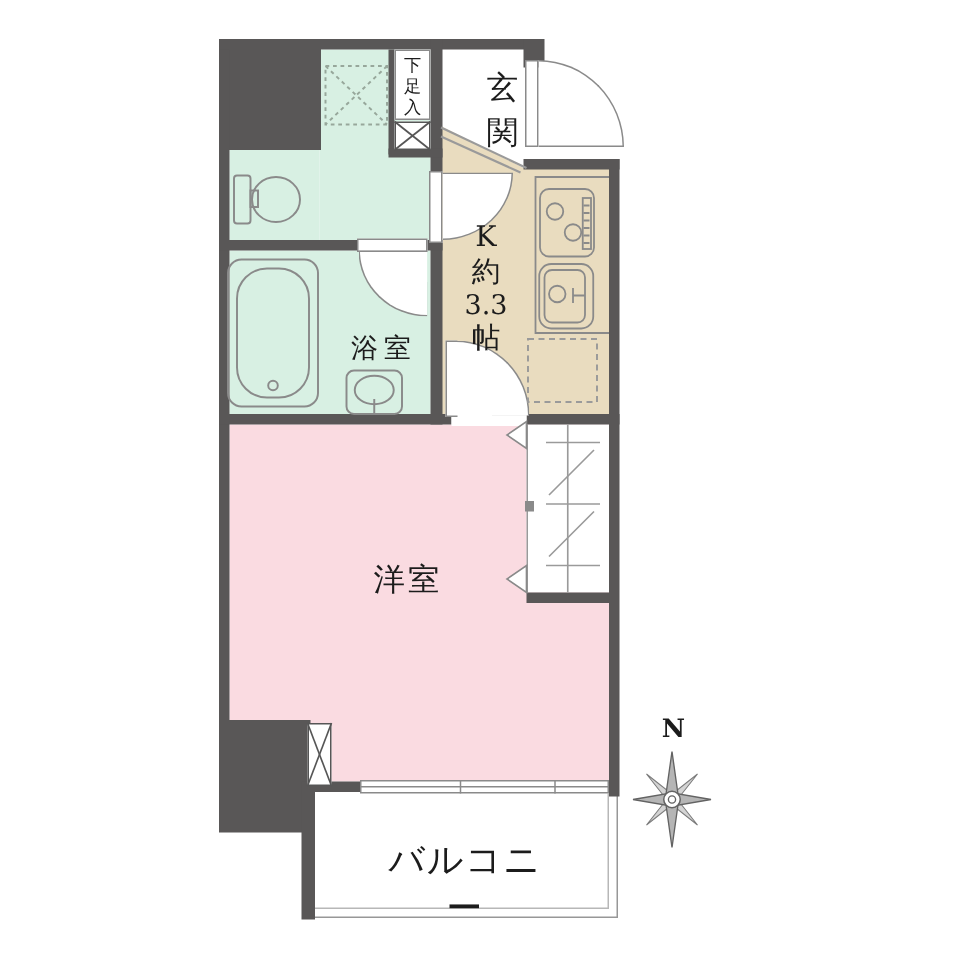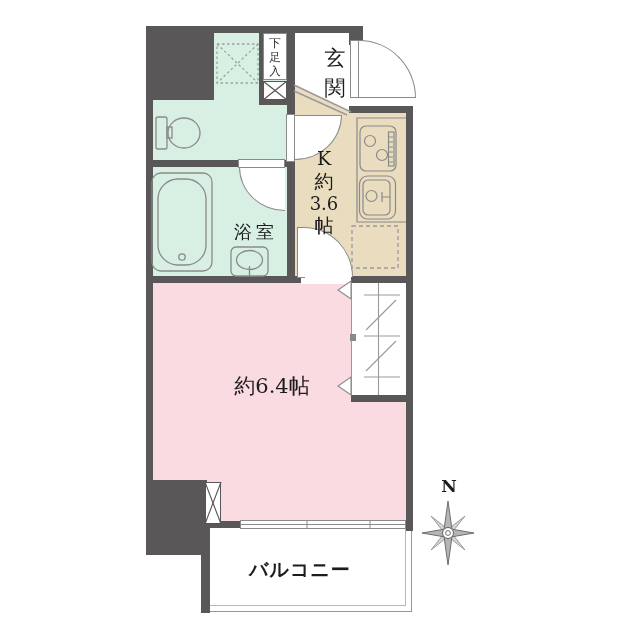--- a/index.html
+++ b/index.html
@@ -183,27 +183,27 @@
 
   <div class="label vcol" style="left:264px;top:36px;width:22px;font-size:11.5px;line-height:1.22;">
     <span>下</span>
     <span>足</span>
     <span>入</span>
   </div>
 
   <div class="label vcol" style="left:303px;top:147px;width:42px;font-size:19px;line-height:1.2;">
     <span>K</span>
     <span>約</span>
-    <span style="font-size:18px;">3.6</span>
+    <span style="font-size:18px;">3.3</span>
     <span>帖</span>
   </div>
 
   <div class="label" style="left:234px;top:220px;font-size:18px;letter-spacing:4px;">浴室</div>
 
   <div class="label" style="left:192px;top:372px;width:160px;text-align:center;font-size:21px;line-height:1.35;">
-    <div>約6.4帖</div>
-  </div>
-
-  <div class="label" style="left:249px;top:557px;width:122px;font-size:19px;letter-spacing:1px;font-weight:bold;">バルコニー</div>
+    <div style="letter-spacing:2px;">洋室</div>
+  </div>
+
+  <div class="label" style="left:249px;top:557px;width:122px;text-align:center;font-size:24px;letter-spacing:1px;">バルコニー</div>
 
   <div class="label" style="left:439px;top:476px;width:20px;text-align:center;font-size:17px;font-weight:bold;font-family:'DejaVu Serif','Liberation Serif',serif;">N</div>
 
 </div>
 
 </body></html>

